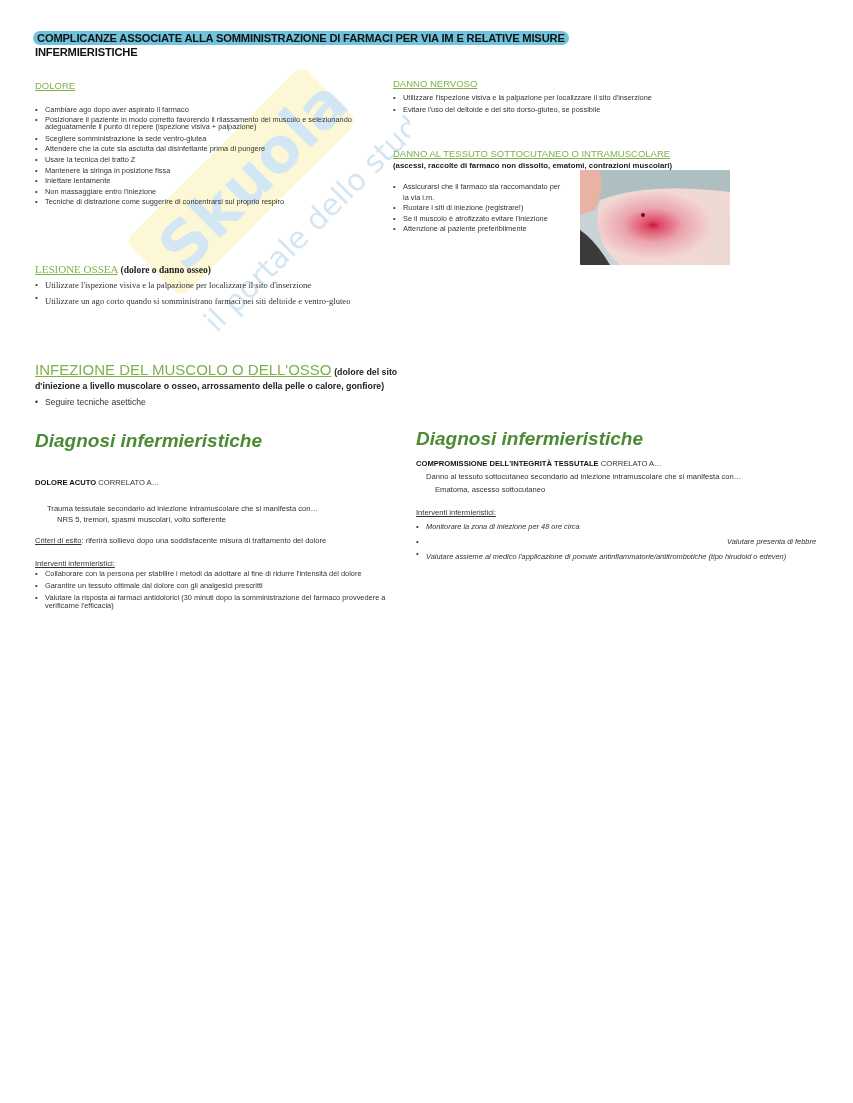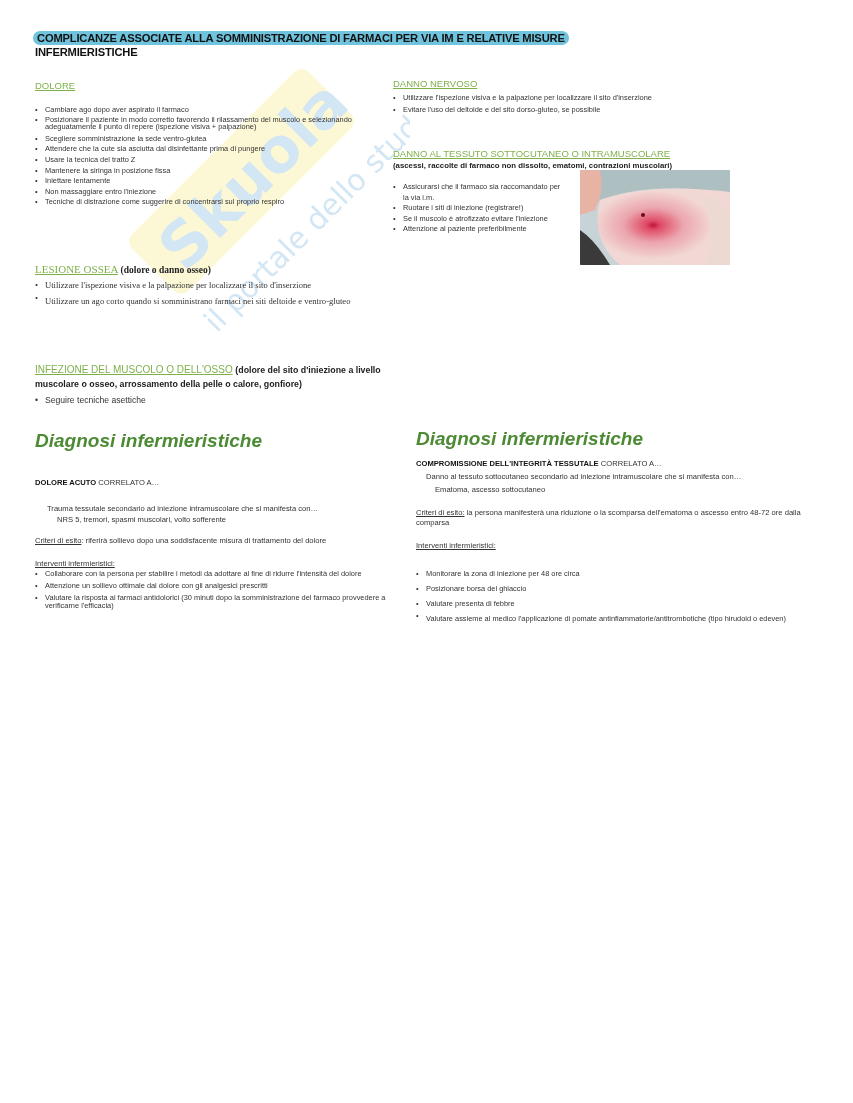--- a/index.html
+++ b/index.html
@@ -101,21 +101,21 @@
     <span class="bold-sub" style="font-size:9.5px;">(dolore o danno osseo)</span>
   </div>
   <ul class="list-s">
     <li style="line-height:14px;">Utilizzare l'ispezione visiva e la palpazione per localizzare il sito d'inserzione</li>
     <li style="line-height:13px;padding-top:3px;">Utilizzare un ago corto quando si somministrano farmaci nei siti deltoide e ventro-gluteo</li>
   </ul>
 </div>
 
 <div class="abs" style="left:35px;top:363px;width:380px;">
   <div style="font-size:9.5px;line-height:14px;">
-    <span class="green-h" style="font-size:10px;">INFEZIONE DEL MUSCOLO O DELL'OSSO</span>
+    <span class="green-h" style="font-size:15px;">INFEZIONE DEL MUSCOLO O DELL'OSSO</span>
     <span class="bold-sub" style="font-size:8.8px;">(dolore del sito d'iniezione a livello muscolare o osseo, arrossamento della pelle o calore, gonfiore)</span>
   </div>
   <ul class="list-s" style="margin-top:3px;">
     <li>Seguire tecniche asettiche</li>
   </ul>
 </div>
 
 <div class="abs" style="left:35px;top:430px;width:370px;">
   <div class="diag-title">Diagnosi infermieristiche</div>
   <div class="small-t" style="margin-top:26px;">
@@ -123,36 +123,32 @@
     <span>CORRELATO A…</span>
   </div>
   <div class="small-t" style="margin-top:17px;padding-left:12px;">Trauma tessutale secondario ad iniezione intramuscolare che si manifesta con…</div>
   <div class="small-t" style="margin-top:2px;padding-left:22px;">NRS 5, tremori, spasmi muscolari, volto sofferente</div>
   <div class="small-t" style="margin-top:12px;">
     <span class="u">Criteri di esito</span><span>: riferirà sollievo dopo una soddisfacente misura di trattamento del dolore</span>
   </div>
   <div class="small-t u" style="margin-top:14px;">Interventi infermieristici:</div>
   <ul class="list-xs" style="margin-top:2px;">
     <li style="line-height:8px;padding-bottom:4px;">Collaborare con la persona per stabilire i metodi da adottare al fine di ridurre l'intensità del dolore</li>
-    <li style="line-height:8px;padding-bottom:4px;">Attenzione un sollievo ottimale dal dolore con gli analgesici prescritti</li>
+    <li style="line-height:8px;padding-bottom:4px;">Garantire un tessuto ottimale dal dolore con gli analgesici prescritti</li>
     <li style="line-height:8px;">Valutare la risposta ai farmaci antidolorici (30 minuti dopo la somministrazione del farmaco provvedere a verificarne l'efficacia)</li>
   </ul>
 </div>
 
 <div class="abs" style="left:416px;top:428px;width:400px;">
   <div class="diag-title">Diagnosi infermieristiche</div>
   <div class="small-t" style="margin-top:9px;">
     <span style="font-weight:bold;color:#111;">COMPROMISSIONE DELL'INTEGRITÀ TESSUTALE</span>
     <span>CORRELATO A…</span>
   </div>
   <div class="small-t" style="margin-top:4px;padding-left:10px;">Danno al tessuto sottocutaneo secondario ad iniezione intramuscolare che si manifesta con…</div>
   <div class="small-t" style="margin-top:4px;padding-left:19px;">Ematoma, ascesso sottocutaneo</div>
-  <div class="small-t" style="margin-top:14px;line-height:9.5px;">
-    <span class="u">Criteri di esito:</span><span> la persona manifesterà una riduzione o la scomparsa dell'ematoma o ascesso entro 48-72 ore dalla comparsa</span>
-  </div>
   <div class="small-t u" style="margin-top:14px;">Interventi infermieristici:</div>
-  <ul class="list-xs" style="margin-top:16px;">
+  <ul class="list-xs" style="margin-top:2px;font-style:italic;">
     <li style="line-height:15px;">Monitorare la zona di iniezione per 48 ore circa</li>
-    <li style="line-height:15px;">Posizionare borsa del ghiaccio</li>
-    <li style="line-height:15px;">Valutare presenta di febbre</li>
+    <li style="line-height:15px;text-align:right;">Valutare presenta di febbre</li>
     <li style="line-height:10px;padding-top:3px;">Valutare assieme al medico l'applicazione di pomate antinfiammatorie/antitrombotiche (tipo hirudoid o edeven)</li>
   </ul>
 </div>
 
 </body></html>

